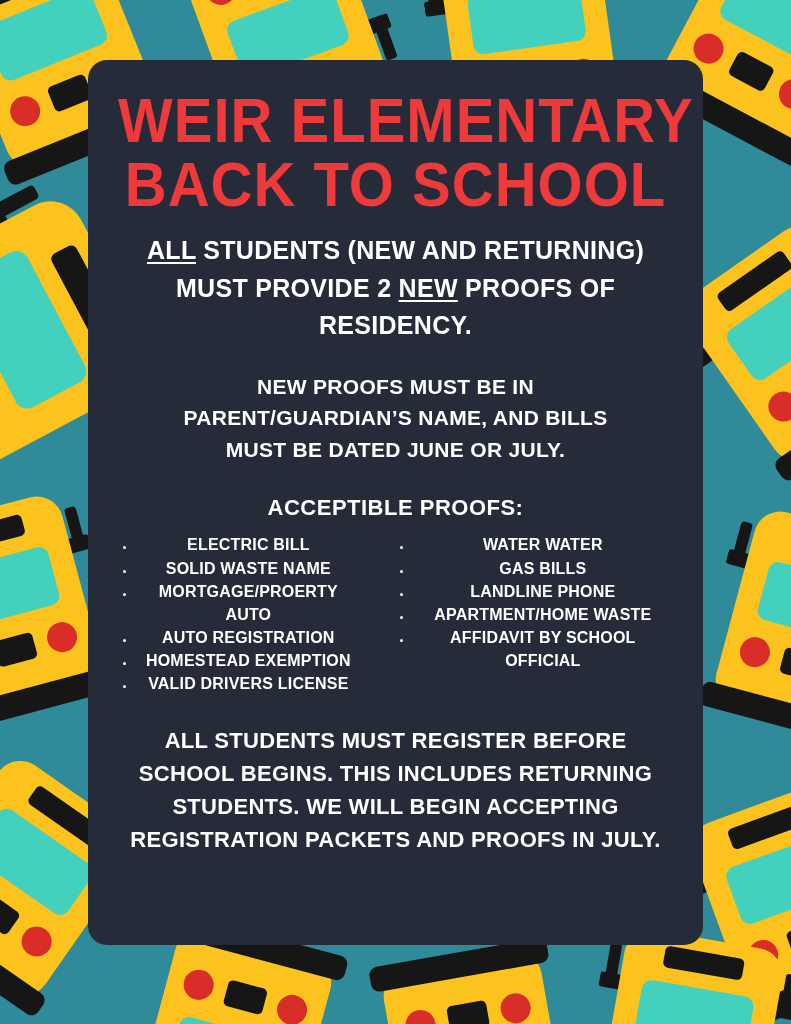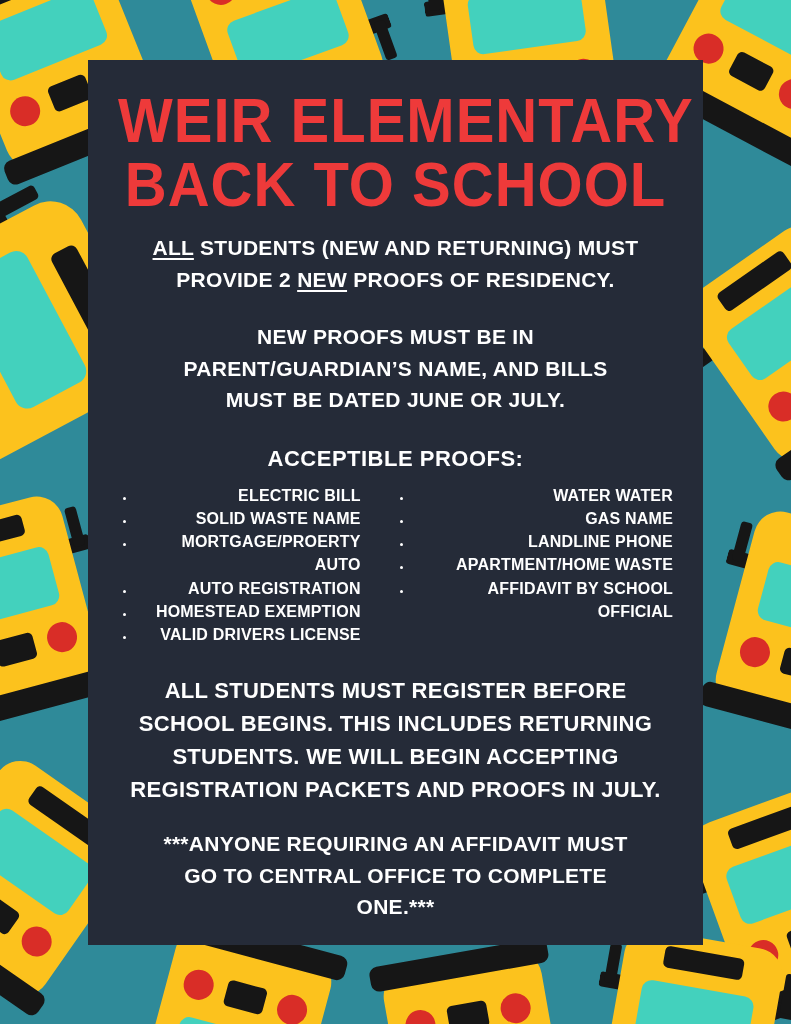--- a/index.html
+++ b/index.html
@@ -37,56 +37,57 @@
   .f-black{fill:var(--bus-black);}
   
   .panel{
     position:absolute;
     left:88px;right:88px;top:60px;bottom:79px;
     background:var(--panel);
     z-index:1;
     padding:0 30px;
     text-align:center;
     color:var(--body-text);
+    border-radius:19px;
   }
   .title{
     color:var(--title);
     font-size:58px;
     font-weight:800;
     line-height:1.02;
     letter-spacing:1px;
     transform:scaleY(1.08);
     transform-origin:top center;
     margin:28px 0 26px 0;
     white-space:nowrap;
   }
   .title span{display:block;}
   p{font-weight:700;}
   .intro{
-    font-size:21px;line-height:1.5;
+    font-size:25px;line-height:1.5;
     max-width:570px;margin:0 auto 26px auto;
     letter-spacing:.3px;
   }
   .u{text-decoration:underline;text-underline-offset:3px;}
   .para2{
     font-size:21px;line-height:1.5;
     max-width:480px;margin:13px auto 30px auto;
     letter-spacing:.3px;
   }
   .proofs-heading{
     font-size:22px;font-weight:800;
     letter-spacing:.5px;
     margin-bottom:12px;
   }
   .proof-cols{
     display:flex;
     justify-content:center;
     gap:34px;
     margin-bottom:28px;
-    text-align:right;
+    text-align:center;
   }
   .proof-cols ul{
     list-style:disc;
     padding-left:18px;
     font-size:16px;
     font-weight:700;
     line-height:1.45;
     letter-spacing:.2px;
   }
   .proof-cols li::marker{font-size:11px;}
@@ -207,25 +208,24 @@
       <ul>
           <li>ELECTRIC BILL</li>
           <li>SOLID WASTE NAME</li>
           <li>MORTGAGE/PROERTY AUTO</li>
           <li>AUTO REGISTRATION</li>
           <li>HOMESTEAD EXEMPTION</li>
           <li>VALID DRIVERS LICENSE</li>
         </ul>
       <ul>
           <li>WATER WATER</li>
-          <li>GAS NAME</li>
+          <li>GAS BILLS</li>
           <li>LANDLINE PHONE</li>
           <li>APARTMENT/HOME WASTE</li>
           <li>AFFIDAVIT BY SCHOOL OFFICIAL</li>
         </ul>
     </div>
 
     <p class="register">ALL STUDENTS MUST REGISTER BEFORE SCHOOL BEGINS.  THIS INCLUDES RETURNING STUDENTS.  WE WILL BEGIN ACCEPTING REGISTRATION PACKETS AND PROOFS IN JULY.</p>
 
-    <p class="affidavit">***ANYONE REQUIRING AN AFFIDAVIT MUST GO TO CENTRAL OFFICE TO COMPLETE ONE.***</p>
 
   </div>
 </div>
 
 </body></html>

